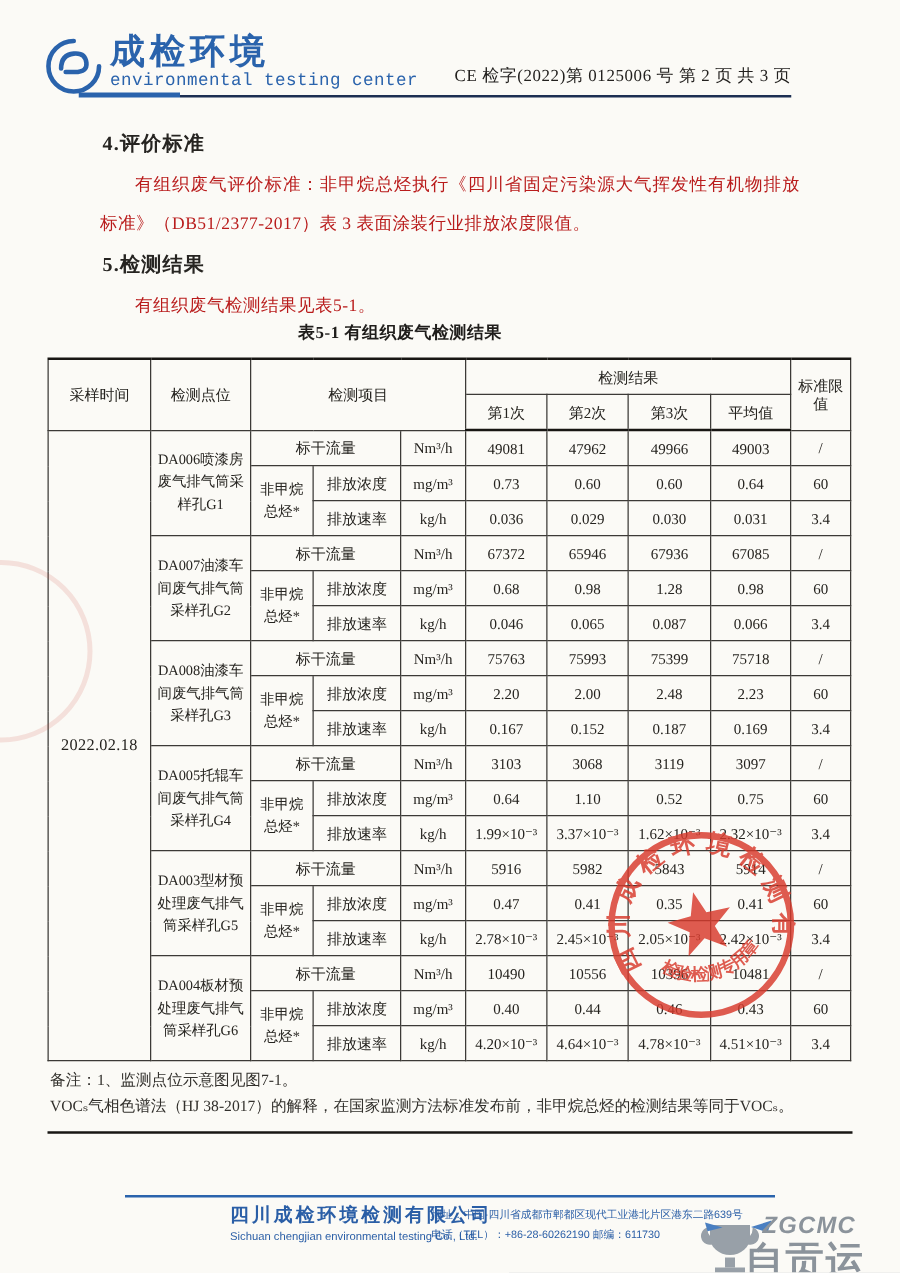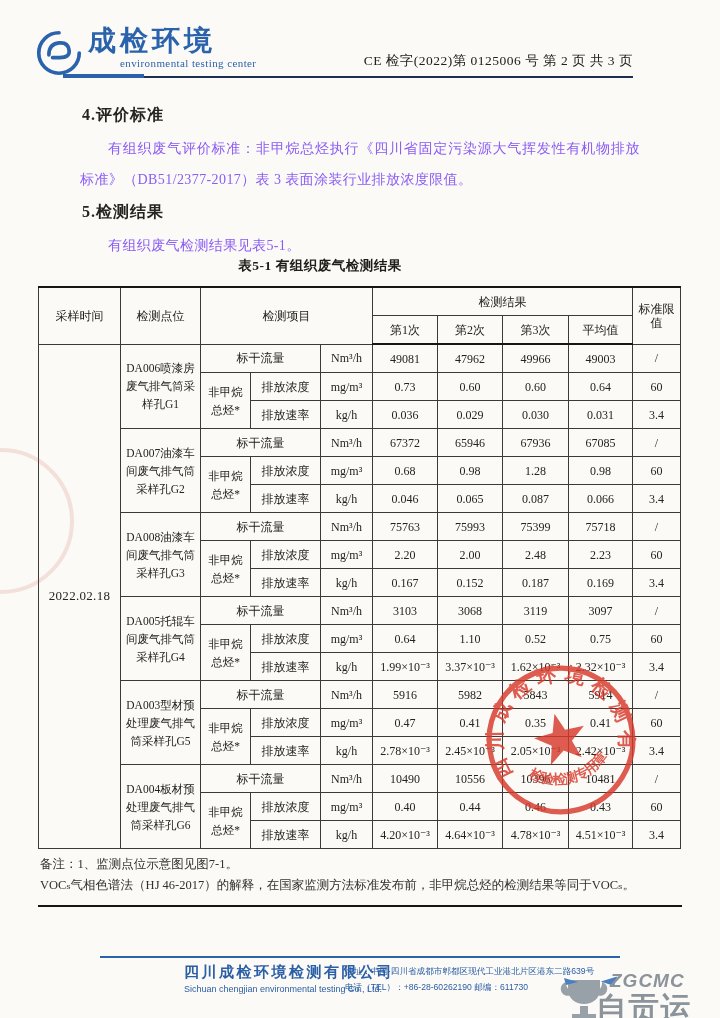--- a/index.html
+++ b/index.html
@@ -8,30 +8,30 @@
     background:#fbfaf6;
     font-family:"Liberation Serif","DejaVu Serif",serif;
     color:#2b2925;overflow:hidden;
   }
   
   .logo-wrap{position:absolute;left:36px;top:26px;display:flex;align-items:flex-start;}
   .logo-mark{width:46px;height:46px;margin-top:4px;}
   .logo-text{margin-left:6px;}
   .logo-cn{font-family:"Liberation Sans","DejaVu Sans",sans-serif;font-weight:bold;
     font-size:28px;letter-spacing:4px;color:#2a63ac;line-height:30px;}
-  .logo-en{font-family:Liberation Serif, serif;font-size:11px;
-    color:#2a63ac;letter-spacing:.4px;margin-top:1px;margin-left:32px;}
+  .logo-en{font-family:Liberation Mono, monospace;font-size:14px;
+    color:#2a63ac;letter-spacing:.4px;margin-top:1px;}
   .doc-no{position:absolute;left:300px;top:52px;width:333px;text-align:right;
     font-size:13.5px;color:#23211f;letter-spacing:.5px;}
   .hdr-bar-blue{position:absolute;left:63px;top:74px;width:81px;height:3.5px;background:#2a63ac;}
   .hdr-bar-navy{position:absolute;left:144px;top:75.5px;width:489px;height:2px;background:#1c2f52;}
   
   .sec-title{position:absolute;left:82px;font-size:16px;font-weight:bold;color:#262421;letter-spacing:1px;}
   .para{position:absolute;left:80px;width:560px;font-size:14px;line-height:31px;
-    text-indent:2em;text-align:justify;letter-spacing:.4px;color:#8b5cf6;}
+    text-indent:2em;text-align:justify;letter-spacing:.4px;color:#b91c1c;}
   .tbl-title{position:absolute;left:0;top:257px;width:640px;text-align:center;
     font-weight:bold;font-size:13.5px;letter-spacing:.5px;color:#1f1d1b;}
   
   .tbl-wrap{position:absolute;left:38px;top:286px;width:644px;}
   table{border-collapse:collapse;table-layout:fixed;width:642px;font-size:12px;color:#25231f;}
   th,td{border:1px solid #3c3a37;text-align:center;vertical-align:middle;
     padding:1px 1px;font-weight:normal;height:25px;line-height:14px;}
   thead tr:first-child th{border-top:2.5px solid #181613;}
   thead tr:last-child th{border-bottom:2px solid #181613;}
   .point-cell{font-size:11.5px;line-height:18px;padding:2px 4px;}
@@ -292,21 +292,21 @@
             <td>4.64×10⁻³</td>
             <td>4.78×10⁻³</td>
             <td>4.51×10⁻³</td>
             <td>3.4</td>
           </tr>
         </tbody>
     </table>
 
     <div class="notes" style="width:640px">
       <div>备注：1、监测点位示意图见图7-1。</div>
-      <div>VOCₛ气相色谱法（HJ 46-2017）的解释，在国家监测方法标准发布前，非甲烷总烃的检测结果等同于VOCₛ。</div>
+      <div>VOCₛ气相色谱法（HJ 38-2017）的解释，在国家监测方法标准发布前，非甲烷总烃的检测结果等同于VOCₛ。</div>
     </div>
   </div>
 
   <svg class="stamp" viewBox="0 0 150 150">
     <circle cx="75" cy="75" r="69" fill="none" stroke="#d8392b" stroke-width="5"></circle>
     <polygon points="75,49 81.2,66.5 99.7,67 85,78.2 90.3,96 75,85.5 59.7,96 65,78.2 50.3,67 68.8,66.5" fill="#d8392b"></polygon>
     <defs>
       <path id="ringPath" d="M 22,96 A 57,57 0 1 1 128,96"></path>
       <path id="botPath" d="M 35,100 A 56,56 0 0 0 115,100"></path>
     </defs>

